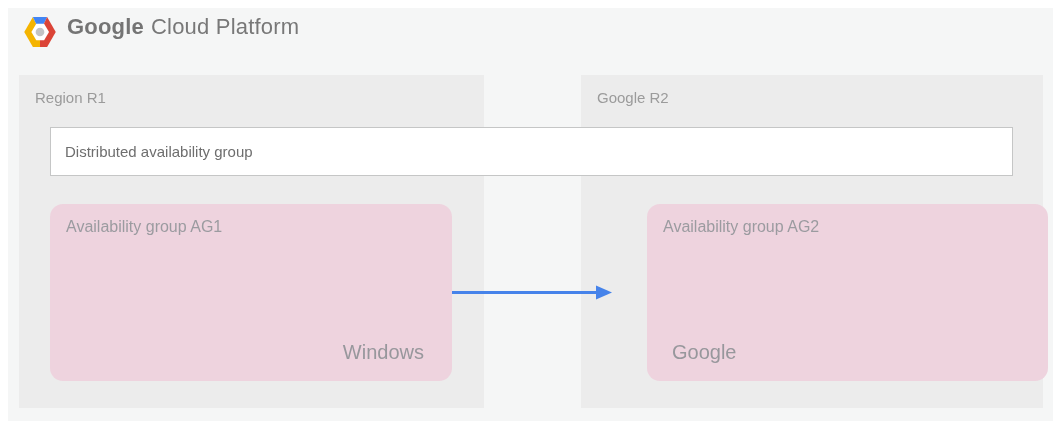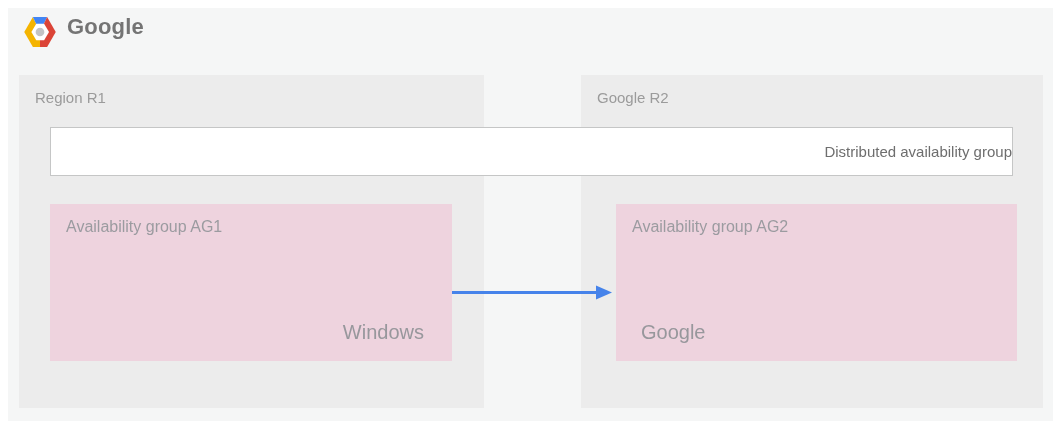--- a/index.html
+++ b/index.html
@@ -48,35 +48,35 @@
   }
   
   .dag-box {
     position: absolute;
     left: 42px; top: 119px;
     width: 961px; height: 47px;
     background: #ffffff;
     border: 1px solid #C5C6C6;
     display: flex; align-items: center;
     z-index: 3;
-    justify-content: flex-end;
   }
   .dag-label {
     margin-left: 14px;
     font-size: 15px; color: #6E6E6E;
   }
   
   .ag-box {
     position: absolute;
-    top: 196px; height: 157px;
+    top: 196px; height: 177px;
     background: #EED3DE;
     z-index: 2;
+    border-radius: 13px;
   }
   .ag-1 { left: 42px;  width: 402px; }
-  .ag-2 { left: 608px; width: 401px; text-align: center; }
+  .ag-2 { left: 639px; width: 401px; text-align: center; }
   .ag-title {
     position: absolute; left: 16px; top: 14px;
     font-size: 16px; color: #9B9BA0;
   }
   .ag-os {
     position: absolute; bottom: 17px;
     font-size: 20px; color: #97979C;
   }
   .ag-os-right { right: 28px; }
   .ag-os-left  { left: 25px; }
@@ -96,20 +96,21 @@
 
     <div class="logo-row">
       <svg class="logo-icon" viewBox="0 0 48 48" aria-hidden="true">
         <polygon points="14.5,4 3,24 14.5,44 24,44 24,24" fill="#F4B400"></polygon>
         <polygon points="14.5,4 33.5,4 24,24" fill="#4285F4"></polygon>
         <polygon points="33.5,4 45,24 33.5,44 24,44 24,24" fill="#DB4437"></polygon>
         <polygon points="12.5,24 19,13 29.5,13 36,24 29.5,35 19,35" fill="#FFFFFF"></polygon>
         <circle cx="24" cy="24" r="5.8" fill="#C3C3C5"></circle>
       </svg>
       <span class="logo-brand">Google</span>
+      <span class="logo-product">Cloud Platform</span>
     </div>
 
     <div class="region region-r1">
       <div class="region-label">Region R1</div>
     </div>
 
     <div class="region region-r2">
       <div class="region-label">Google R2</div>
     </div>
 

